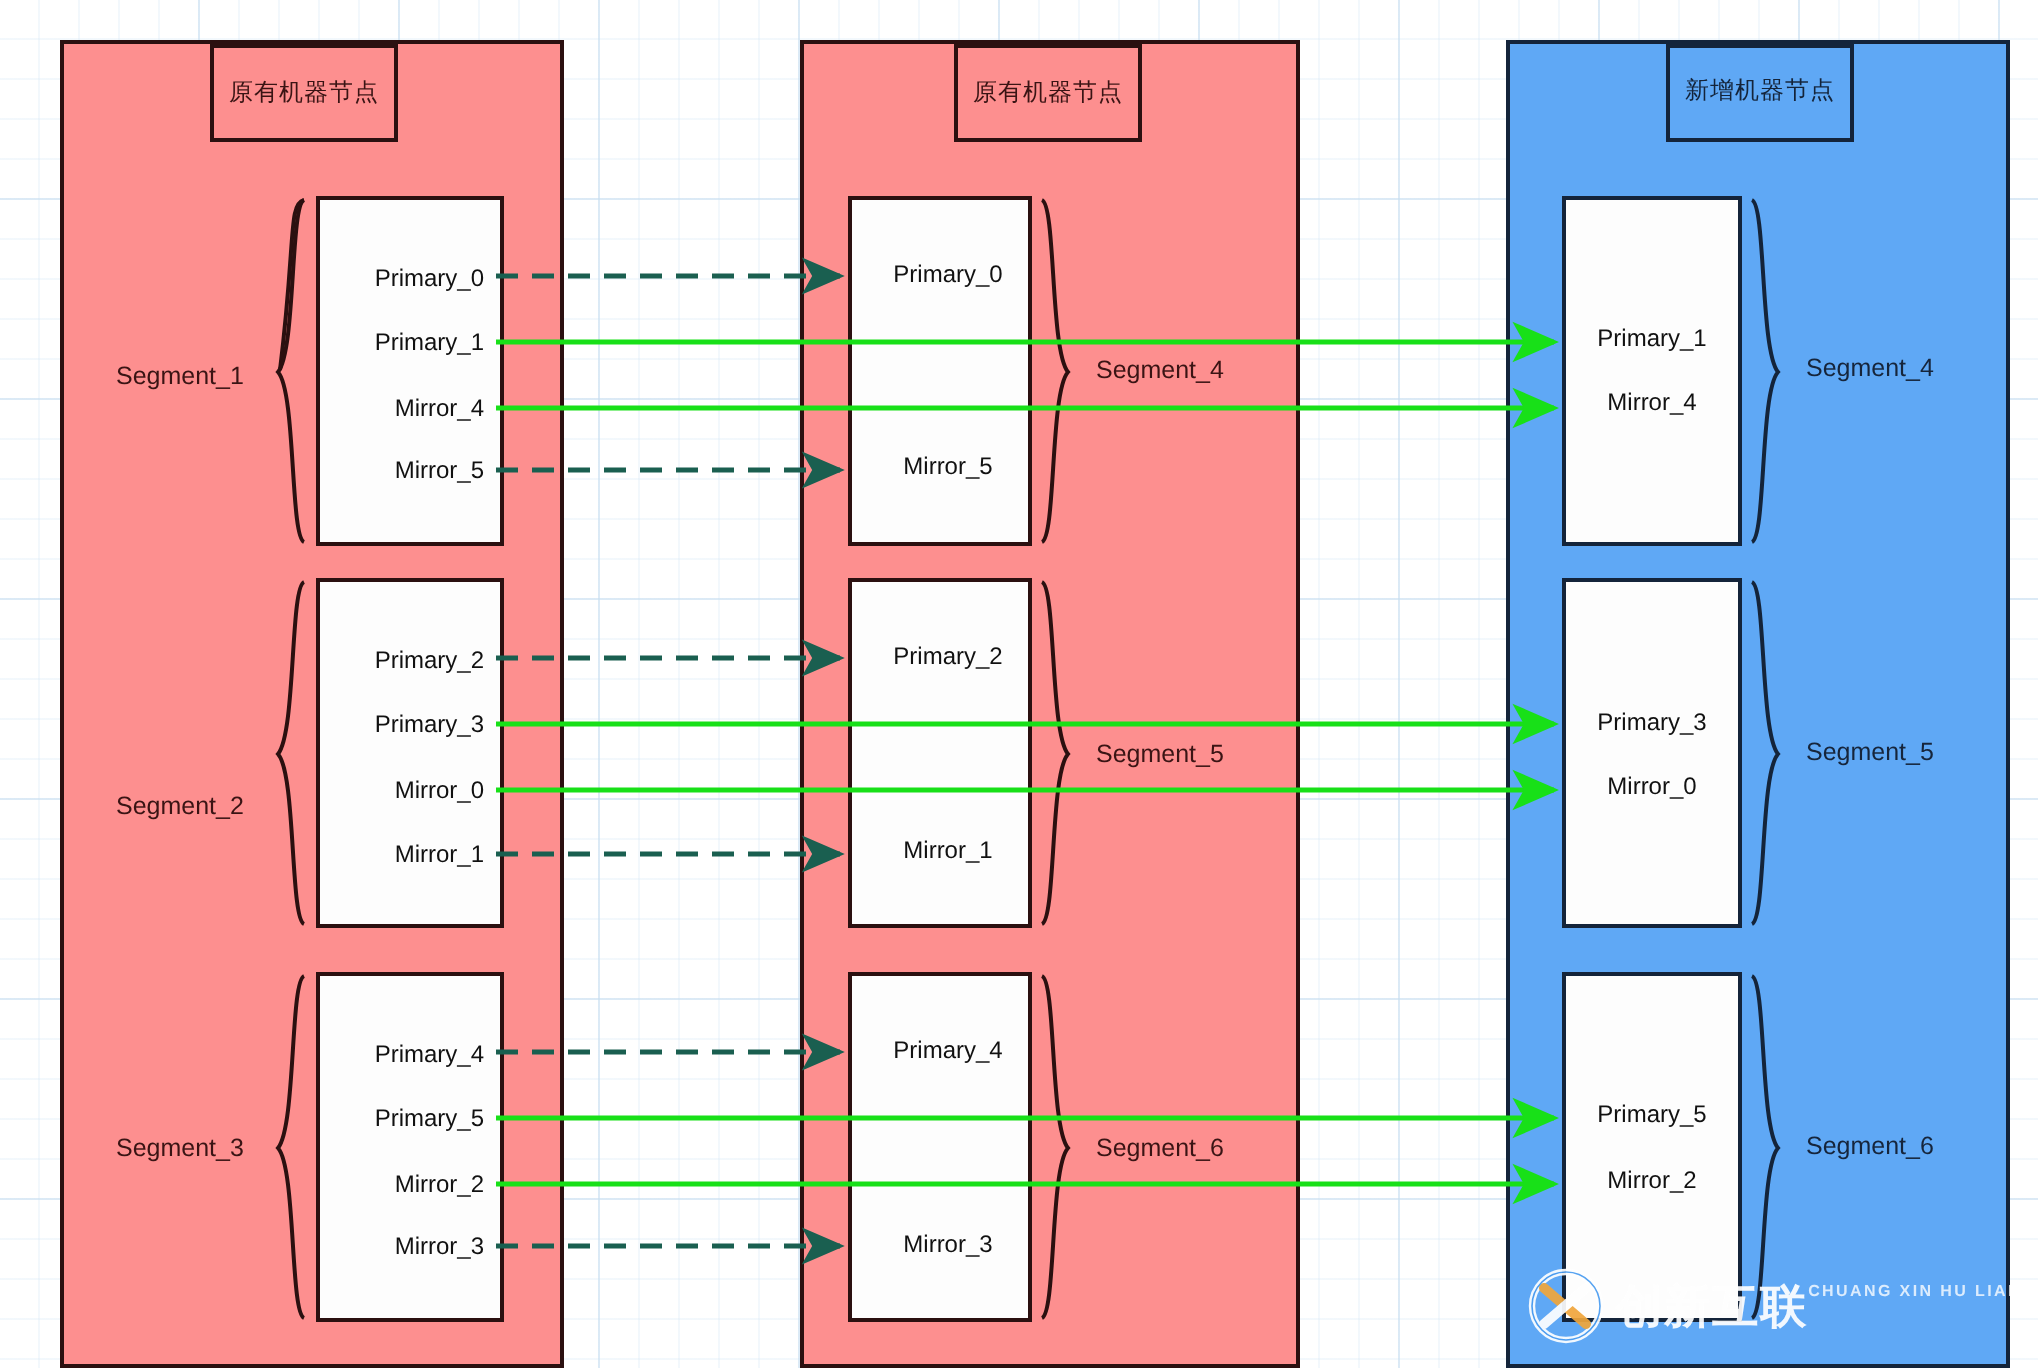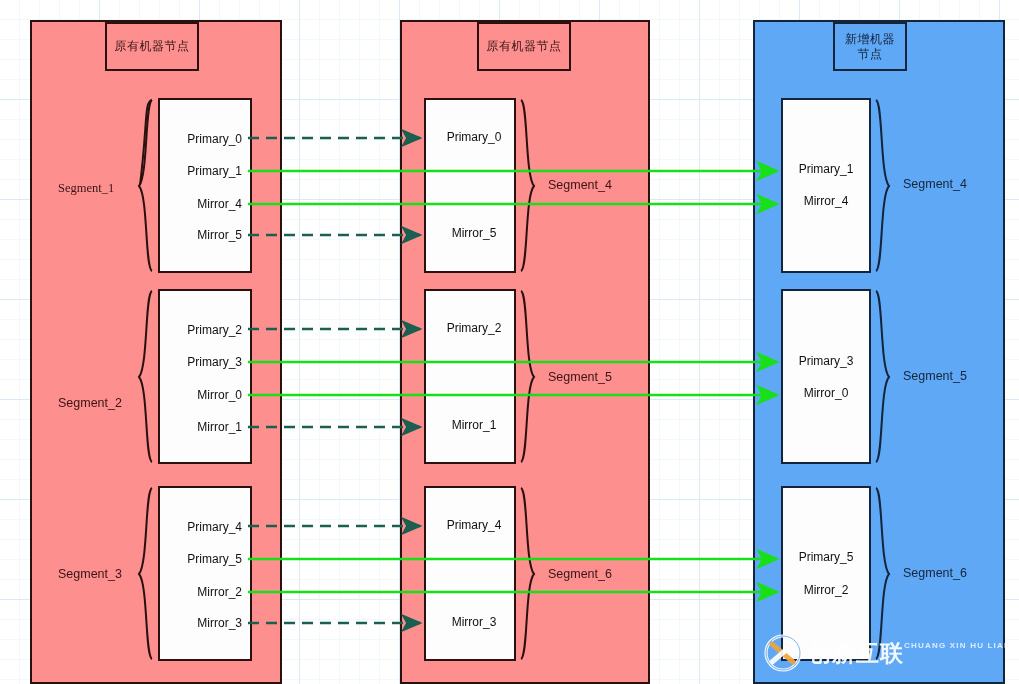--- a/index.html
+++ b/index.html
@@ -95,21 +95,21 @@
 
   <div class="panel-title old" style="left:105px;top:22px;width:94px;height:49px;">
     <span>原有机器节点</span>
   </div>
 
   <div class="seg-box old" style="left:158px;top:98px;width:94px;height:175px;"></div>
   <div class="item right-align" style="left:160px;top:132px;width:82px;">Primary_0</div>
   <div class="item right-align" style="left:160px;top:164px;width:82px;">Primary_1</div>
   <div class="item right-align" style="left:160px;top:197px;width:82px;">Mirror_4</div>
   <div class="item right-align" style="left:160px;top:228px;width:82px;">Mirror_5</div>
-  <div class="seg-label old" style="left:58px;top:181px;font-family:Liberation Serif, serif;">Segment_1</div>
+  <div class="seg-label old" style="left:58px;top:181px;">Segment_1</div>
 
   <div class="seg-box old" style="left:158px;top:289px;width:94px;height:175px;"></div>
   <div class="item right-align" style="left:160px;top:323px;width:82px;">Primary_2</div>
   <div class="item right-align" style="left:160px;top:355px;width:82px;">Primary_3</div>
   <div class="item right-align" style="left:160px;top:388px;width:82px;">Mirror_0</div>
   <div class="item right-align" style="left:160px;top:420px;width:82px;">Mirror_1</div>
   <div class="seg-label old" style="left:58px;top:372px;margin-top:24px;">Segment_2</div>
 
   <div class="seg-box old" style="left:158px;top:486px;width:94px;height:175px;"></div>
   <div class="item right-align" style="left:160px;top:520px;width:82px;">Primary_4</div>
@@ -134,21 +134,21 @@
   <div class="item" style="left:434px;top:418px;width:80px;text-align:center;">Mirror_1</div>
   <div class="seg-label old" style="left:548px;top:370px;">Segment_5</div>
 
   <div class="seg-box old" style="left:424px;top:486px;width:92px;height:175px;"></div>
   <div class="item" style="left:434px;top:518px;width:80px;text-align:center;">Primary_4</div>
   <div class="item" style="left:434px;top:615px;width:80px;text-align:center;">Mirror_3</div>
   <div class="seg-label old" style="left:548px;top:567px;">Segment_6</div>
 
   <div class="panel new" style="left:753px;top:20px;width:252px;height:664px;"></div>
 
-  <div class="panel-title new" style="left:833px;top:22px;width:74px;height:49px;">
+  <div class="panel-title new" style="left:833px;top:22px;width:94px;height:49px;font-family:Liberation Mono, monospace;">
     <span>新增机器节点</span>
   </div>
 
   <div class="seg-box new" style="left:781px;top:98px;width:90px;height:175px;"></div>
   <div class="item" style="left:786px;top:162px;width:80px;text-align:center;">Primary_1</div>
   <div class="item" style="left:786px;top:194px;width:80px;text-align:center;">Mirror_4</div>
   <div class="seg-label new" style="left:903px;top:177px;">Segment_4</div>
 
   <div class="seg-box new" style="left:781px;top:289px;width:90px;height:175px;"></div>
   <div class="item" style="left:786px;top:354px;width:80px;text-align:center;">Primary_3</div>

